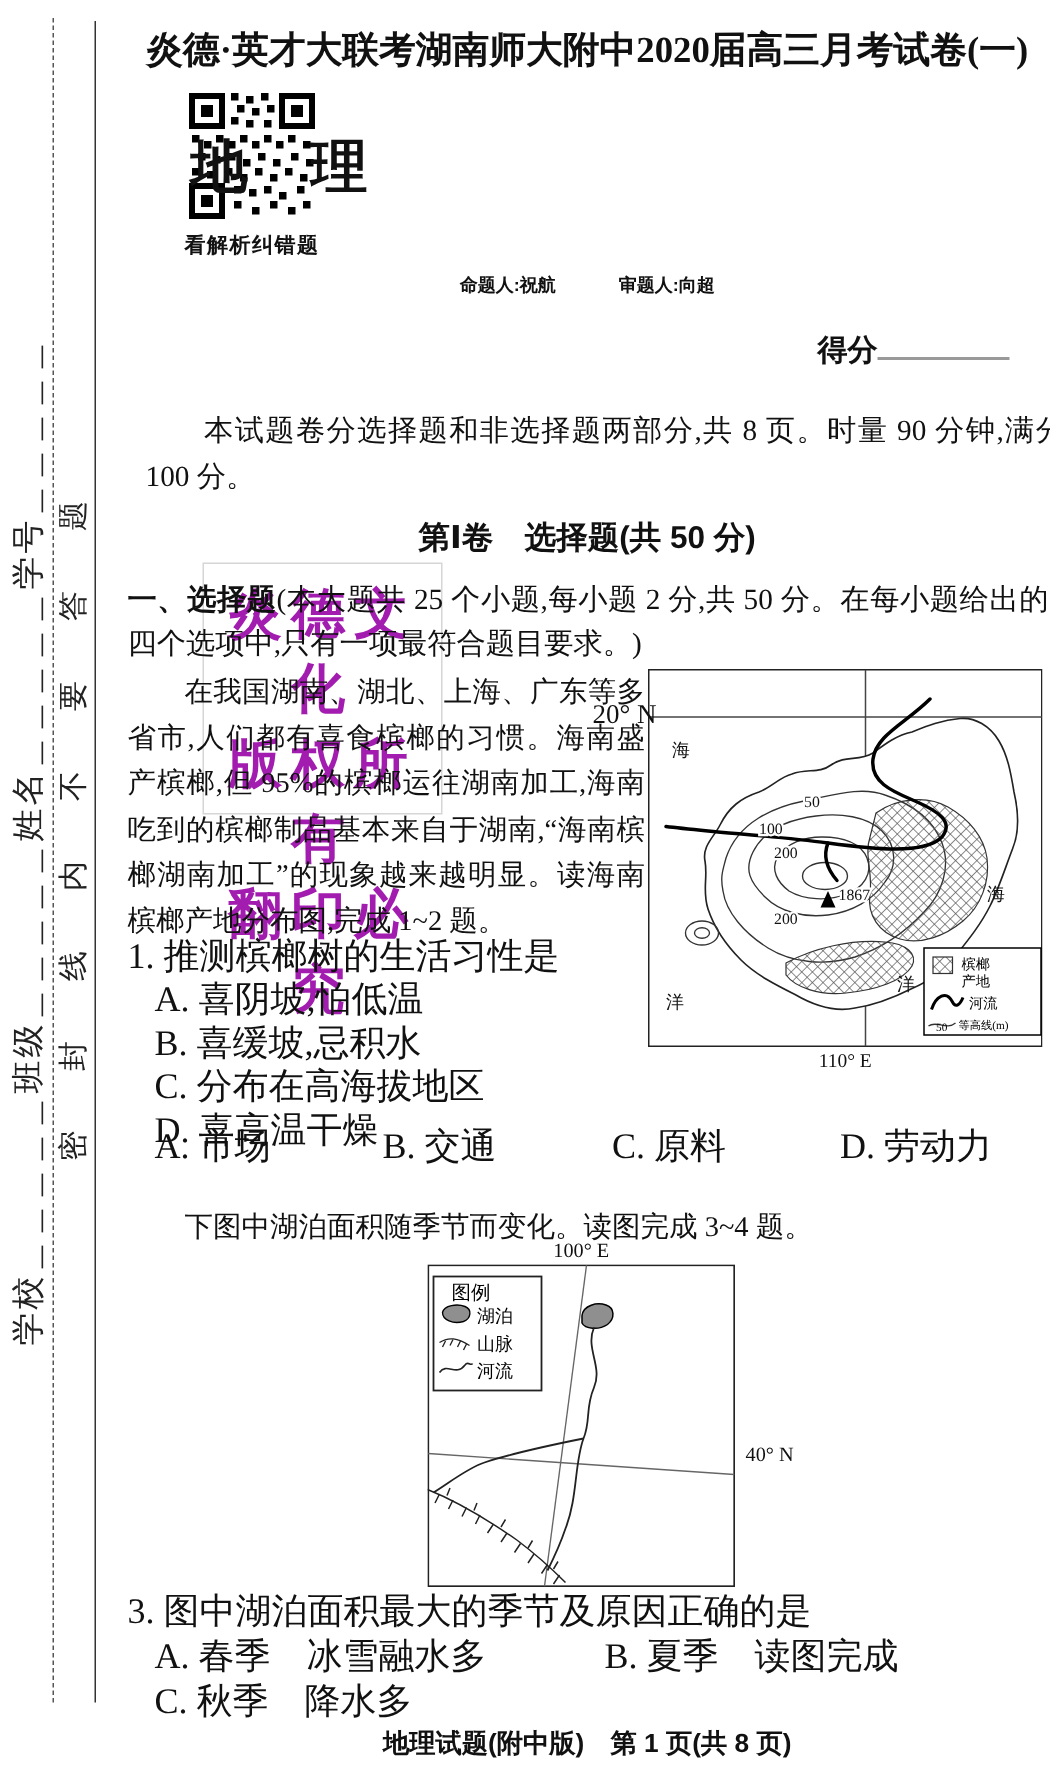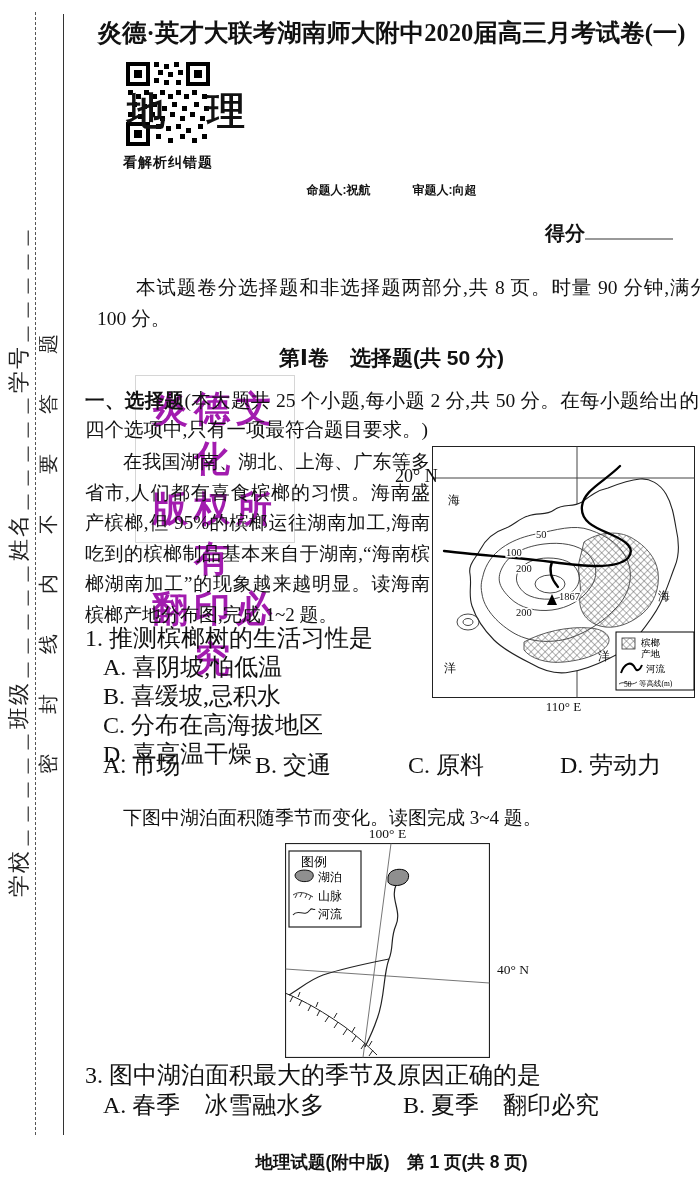--- a/index.html
+++ b/index.html
@@ -303,17 +303,18 @@
   <div class="abs map2-lat">40° N</div>
 </div>
 
 <div class="abs q-block q3">
   <div>
     <span>3.</span>
     <span>图中湖泊面积最大的季节及原因正确的是</span>
   </div>
   <div class="grid">
     <span>A. 春季　冰雪融水多</span>
-    <span>B. 夏季　翻印必究</span>
+    <span>B. 夏季　读图完成</span>
+    <span>C. 秋季　降水多</span>
   </div>
 </div>
 
 <div class="abs footer sans">地理试题(附中版)　第 1 页(共 8 页)</div>
 
 </body></html>

